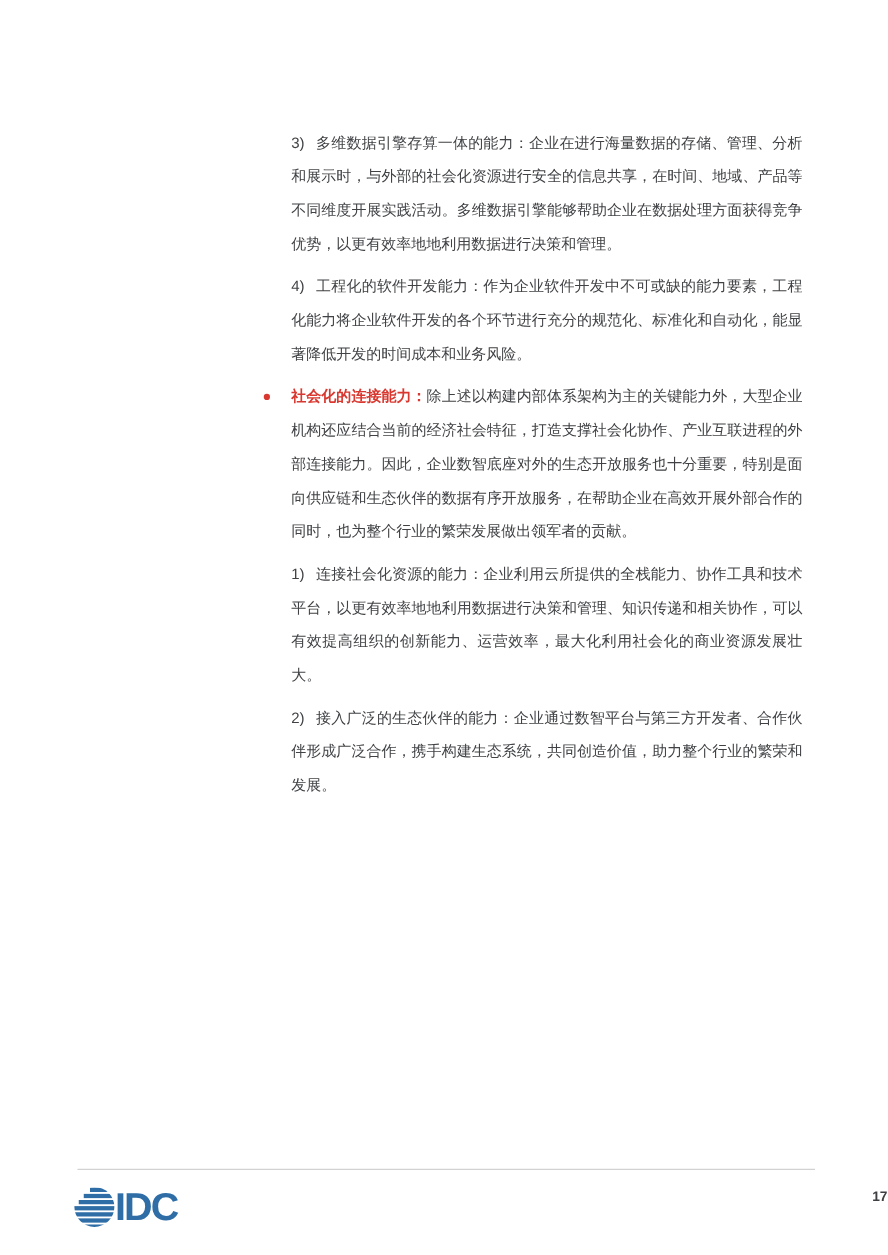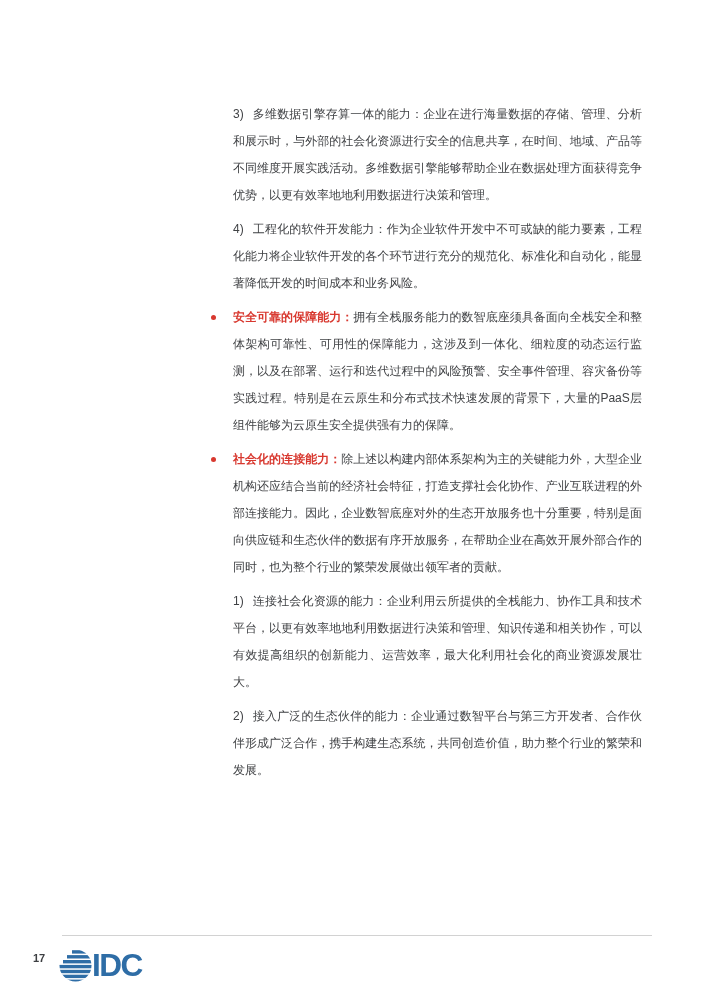--- a/index.html
+++ b/index.html
@@ -52,39 +52,37 @@
     letter-spacing: -1.5px;
     line-height: 32px;
     margin-left: 0;
     transform: scaleX(1.02);
     transform-origin: left center;
   }
   .pagenum {
     position: absolute;
     left: 0; right: 0;
     top: 952px;
-    text-align: left;
+    text-align: right;
     font-size: 11px;
     font-weight: bold;
     color: #3d3f42;
-    margin-left: 33px;
   }
 </style>
 </head>
 <body>
 
 <div class="page">
 
   <main class="content">
 
     <p class="para"><span class="num">3)</span><span>多维数据引擎存算一体的能力：企业在进行海量数据的存储、管理、分析和展示时，与外部的社会化资源进行安全的信息共享，在时间、地域、产品等不同维度开展实践活动。多维数据引擎能够帮助企业在数据处理方面获得竞争优势，以更有效率地地利用数据进行决策和管理。</span></p>
 
     <p class="para"><span class="num">4)</span><span>工程化的软件开发能力：作为企业软件开发中不可或缺的能力要素，工程化能力将企业软件开发的各个环节进行充分的规范化、标准化和自动化，能显著降低开发的时间成本和业务风险。</span></p>
 
-    <p class="para bullet"><span class="dot"></span><span class="bhead">安全可靠的保障能力：</span><span>拥有全栈服务能力的数智底座须具备面向全栈安全和整体架构可靠性、可用性的保障能力，这涉及到一体化、细粒度的动态运行监测，以及在部署、运行和迭代过程中的风险预警、安全事件管理、容灾备份等实践过程。特别是在云原生和分布式技术快速发展的背景下，大量的PaaS层组件能够为云原生安全提供强有力的保障。</span></p>
 
     <p class="para bullet"><span class="dot"></span><span class="bhead">社会化的连接能力：</span><span>除上述以构建内部体系架构为主的关键能力外，大型企业机构还应结合当前的经济社会特征，打造支撑社会化协作、产业互联进程的外部连接能力。因此，企业数智底座对外的生态开放服务也十分重要，特别是面向供应链和生态伙伴的数据有序开放服务，在帮助企业在高效开展外部合作的同时，也为整个行业的繁荣发展做出领军者的贡献。</span></p>
 
     <p class="para"><span class="num">1)</span><span>连接社会化资源的能力：企业利用云所提供的全栈能力、协作工具和技术平台，以更有效率地地利用数据进行决策和管理、知识传递和相关协作，可以有效提高组织的创新能力、运营效率，最大化利用社会化的商业资源发展壮大。</span></p>
 
     <p class="para"><span class="num">2)</span><span>接入广泛的生态伙伴的能力：企业通过数智平台与第三方开发者、合作伙伴形成广泛合作，携手构建生态系统，共同创造价值，助力整个行业的繁荣和发展。</span></p>
 
   </main>
 
   <div class="footer-divider"></div>

